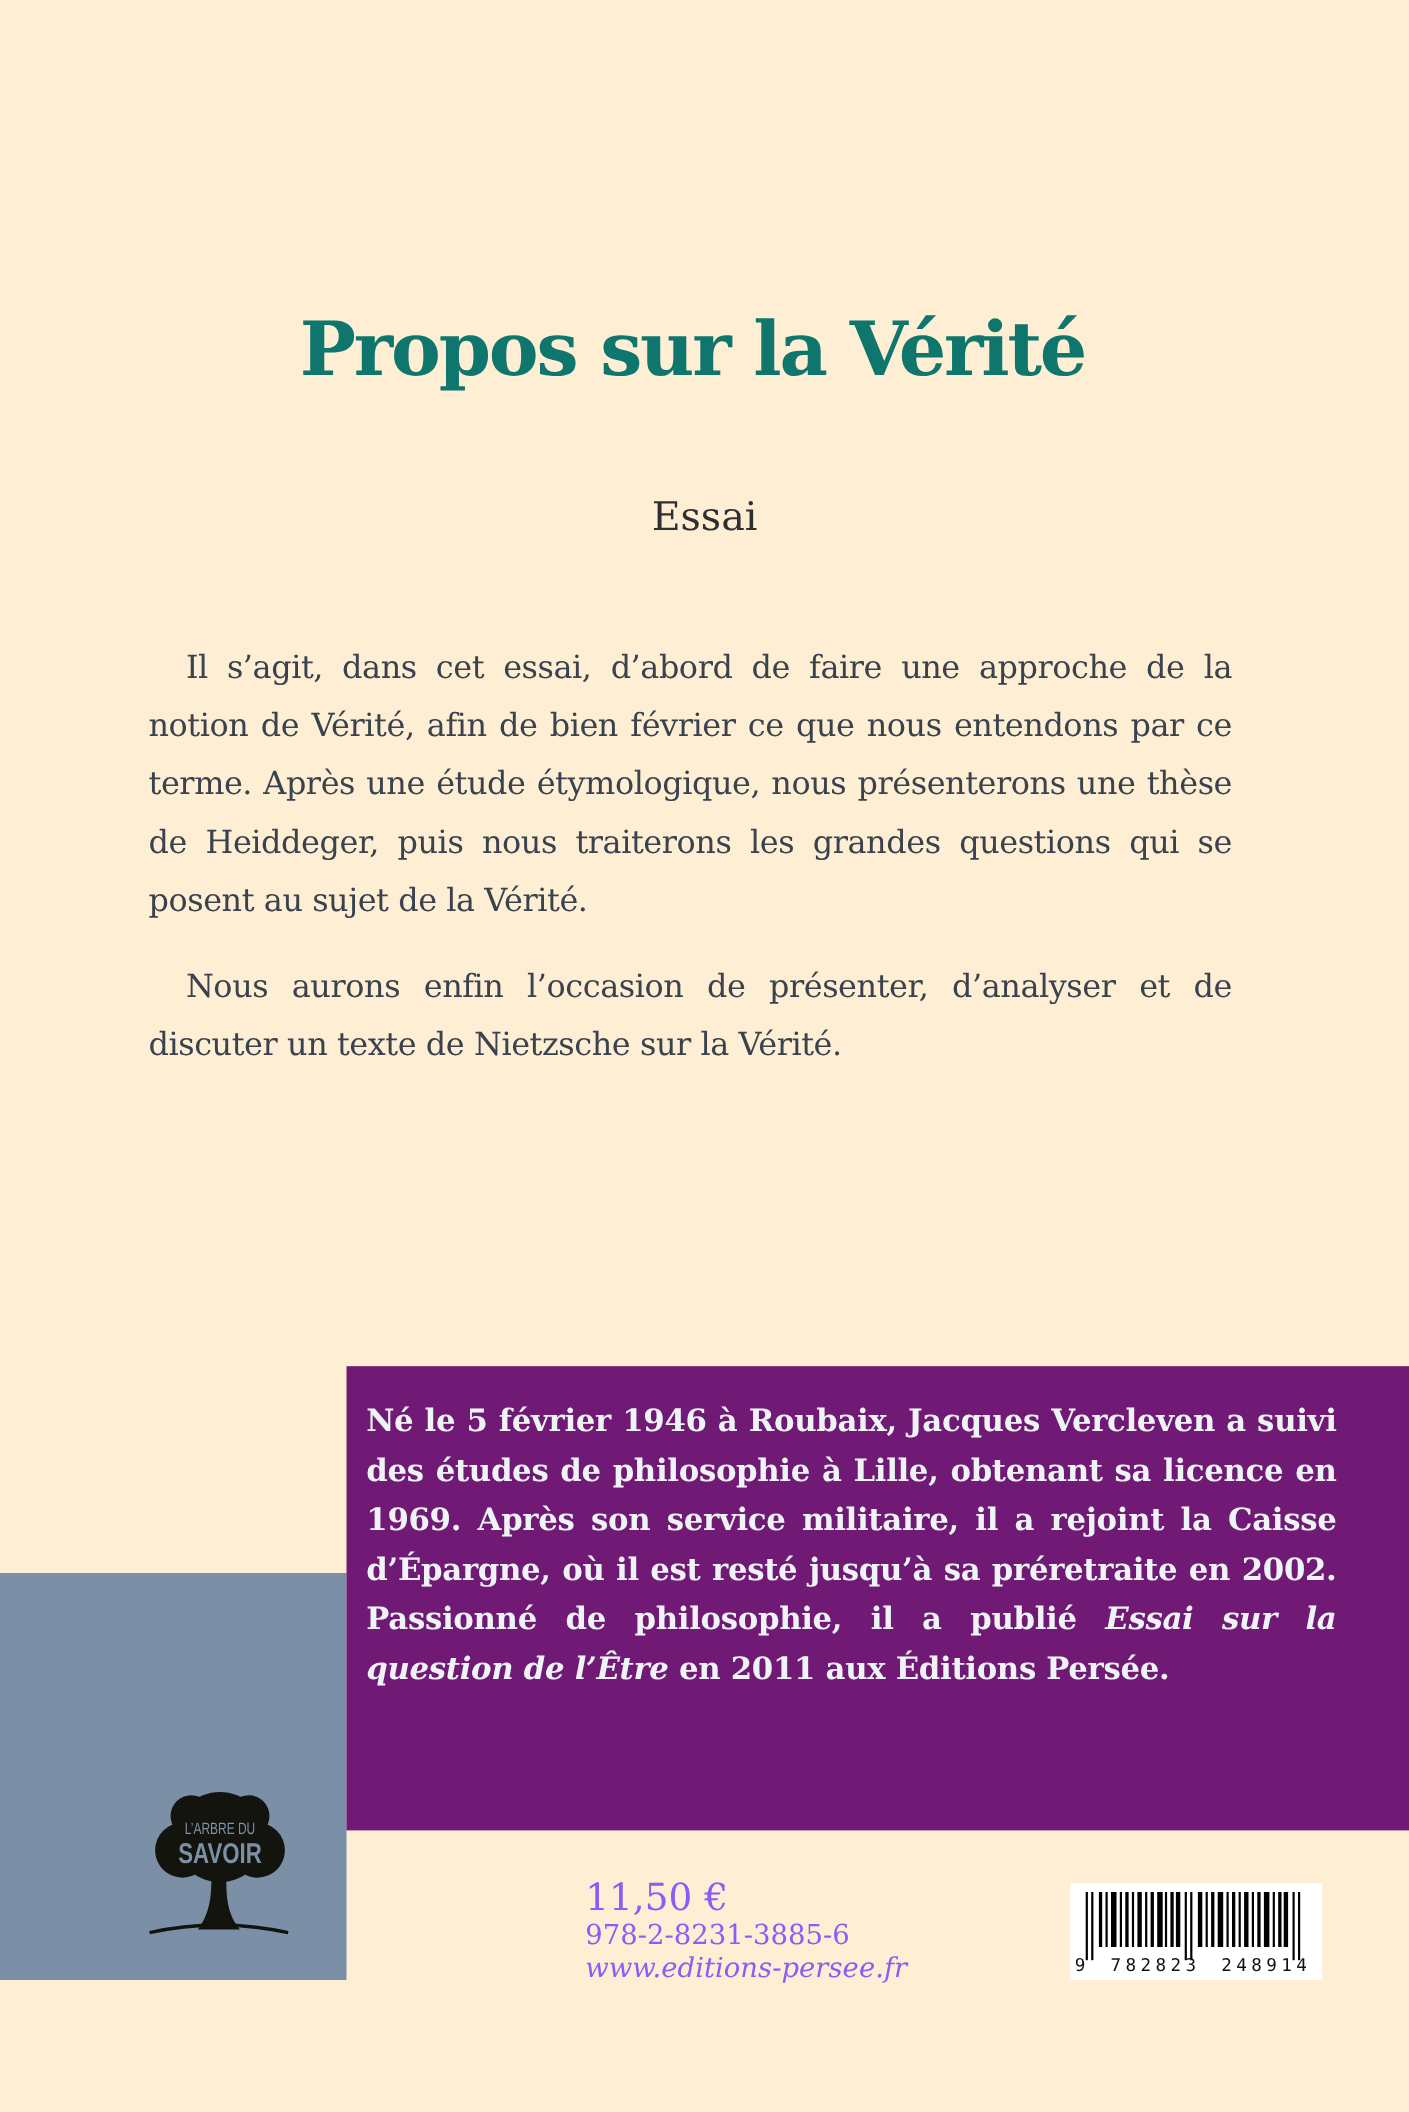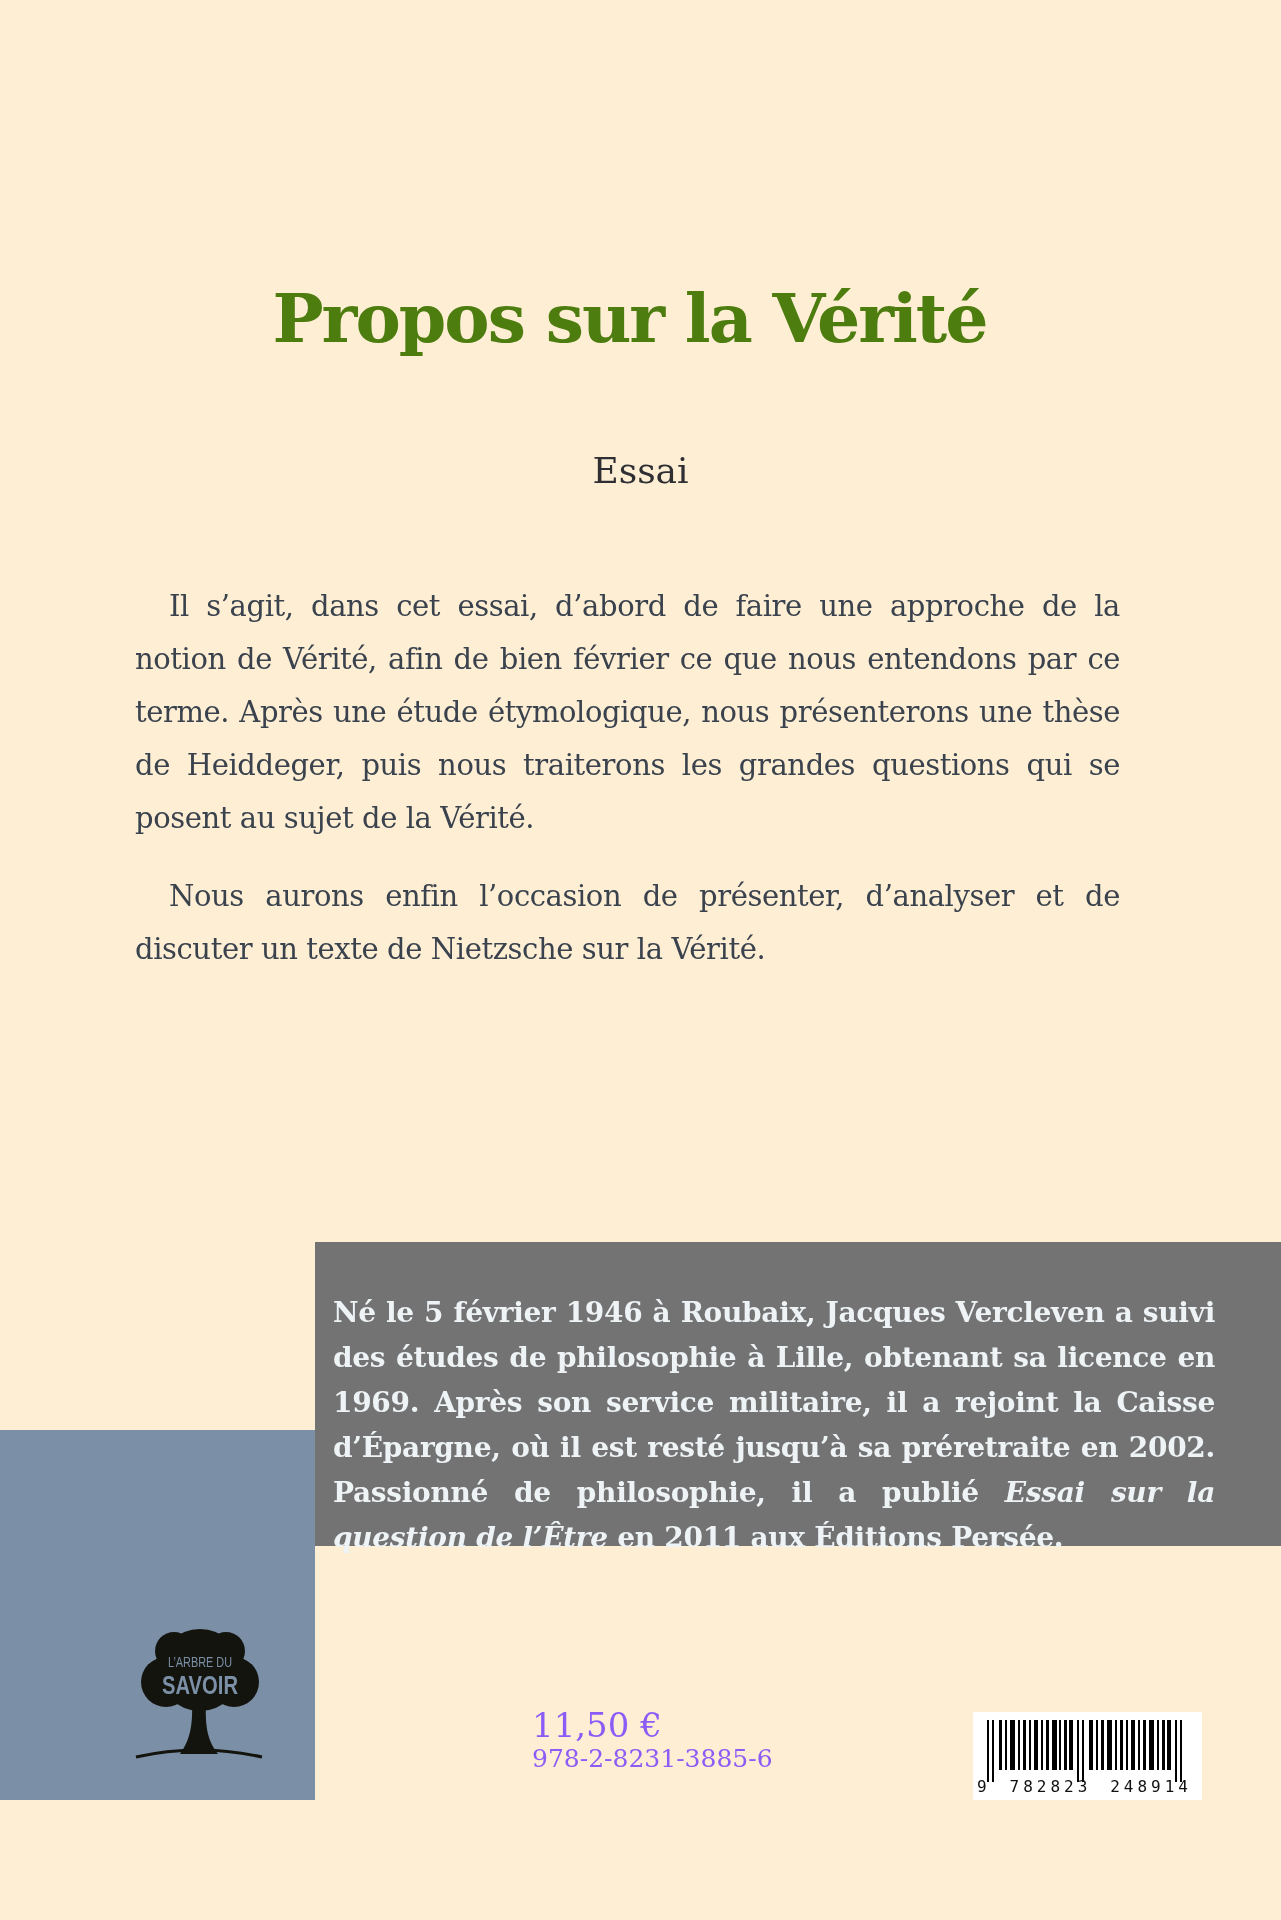--- a/index.html
+++ b/index.html
@@ -10,43 +10,43 @@
     overflow:hidden;
     font-family:"DejaVu Serif","Liberation Serif",serif;
   }
   .book-title{
     position:absolute;top:284px;left:0;right:22px;
     text-align:center;
     font-family:"DejaVu Serif","Liberation Serif",serif;
     font-weight:700;
     font-size:68px;
     letter-spacing:-2px;
-    color:#4d7c0f;
+    color:#0f766e;
     line-height:1;
   }
   .subtitle{
     position:absolute;top:450px;left:0;right:0;
     text-align:center;
     font-size:36px;
     color:#2f2f33;
   }
   .synopsis{
     position:absolute;top:580px;left:135px;width:985px;
     color:#3a424d;
     font-size:29px;
     letter-spacing:-0.4px;
     line-height:53px;
     text-align:justify;
   }
   .synopsis p{margin:0 0 25px 0;text-indent:34px;}
   .bio-panel{
-    position:absolute;left:315px;top:1242px;width:966px;height:304px;
-    background:#737373;
+    position:absolute;left:315px;top:1242px;width:966px;height:422px;
+    background:#701a75;
     box-sizing:border-box;
-    padding:48px 66px 0 18px;
+    padding:27px 66px 0 18px;
   }
   .bio-text{
     color:#eef3f6;
     font-weight:700;
     font-size:28px;
     letter-spacing:-0.3px;
     line-height:45px;
     text-align:justify;
     margin:0;
   }
@@ -109,20 +109,21 @@
       <path d="M80,72 C81,98 78,112 68,126 L106,126 C95,112 93,98 94,72 Z"></path>
     </g>
     <path d="M24,129 Q86,115 150,129" stroke="#14140f" stroke-width="3" fill="none"></path>
     <text x="88" y="39" text-anchor="middle" font-family="Liberation Sans, sans-serif" font-size="15" fill="#7b90a7" textLength="64" lengthAdjust="spacingAndGlyphs">L’ARBRE DU</text>
     <text x="88" y="66" text-anchor="middle" font-family="Liberation Sans, sans-serif" font-size="26" font-weight="bold" fill="#7b90a7" textLength="76" lengthAdjust="spacingAndGlyphs">SAVOIR</text>
   </svg>
 
   <div class="imprint">
     <div class="price">11,50 €</div>
     <div class="isbn">978-2-8231-3885-6</div>
+    <div class="website">www.editions-persee.fr</div>
   </div>
 
   <div class="barcode">
     <svg width="229" height="88" viewBox="0 0 229 88">
       <rect x="0" y="0" width="229" height="88" fill="#ffffff"></rect>
       <g fill="#000000">
 
         <rect x="14" y="8" width="2" height="62"></rect>
           <rect x="19" y="8" width="2" height="62"></rect>
         <rect x="104" y="8" width="2" height="62"></rect>

